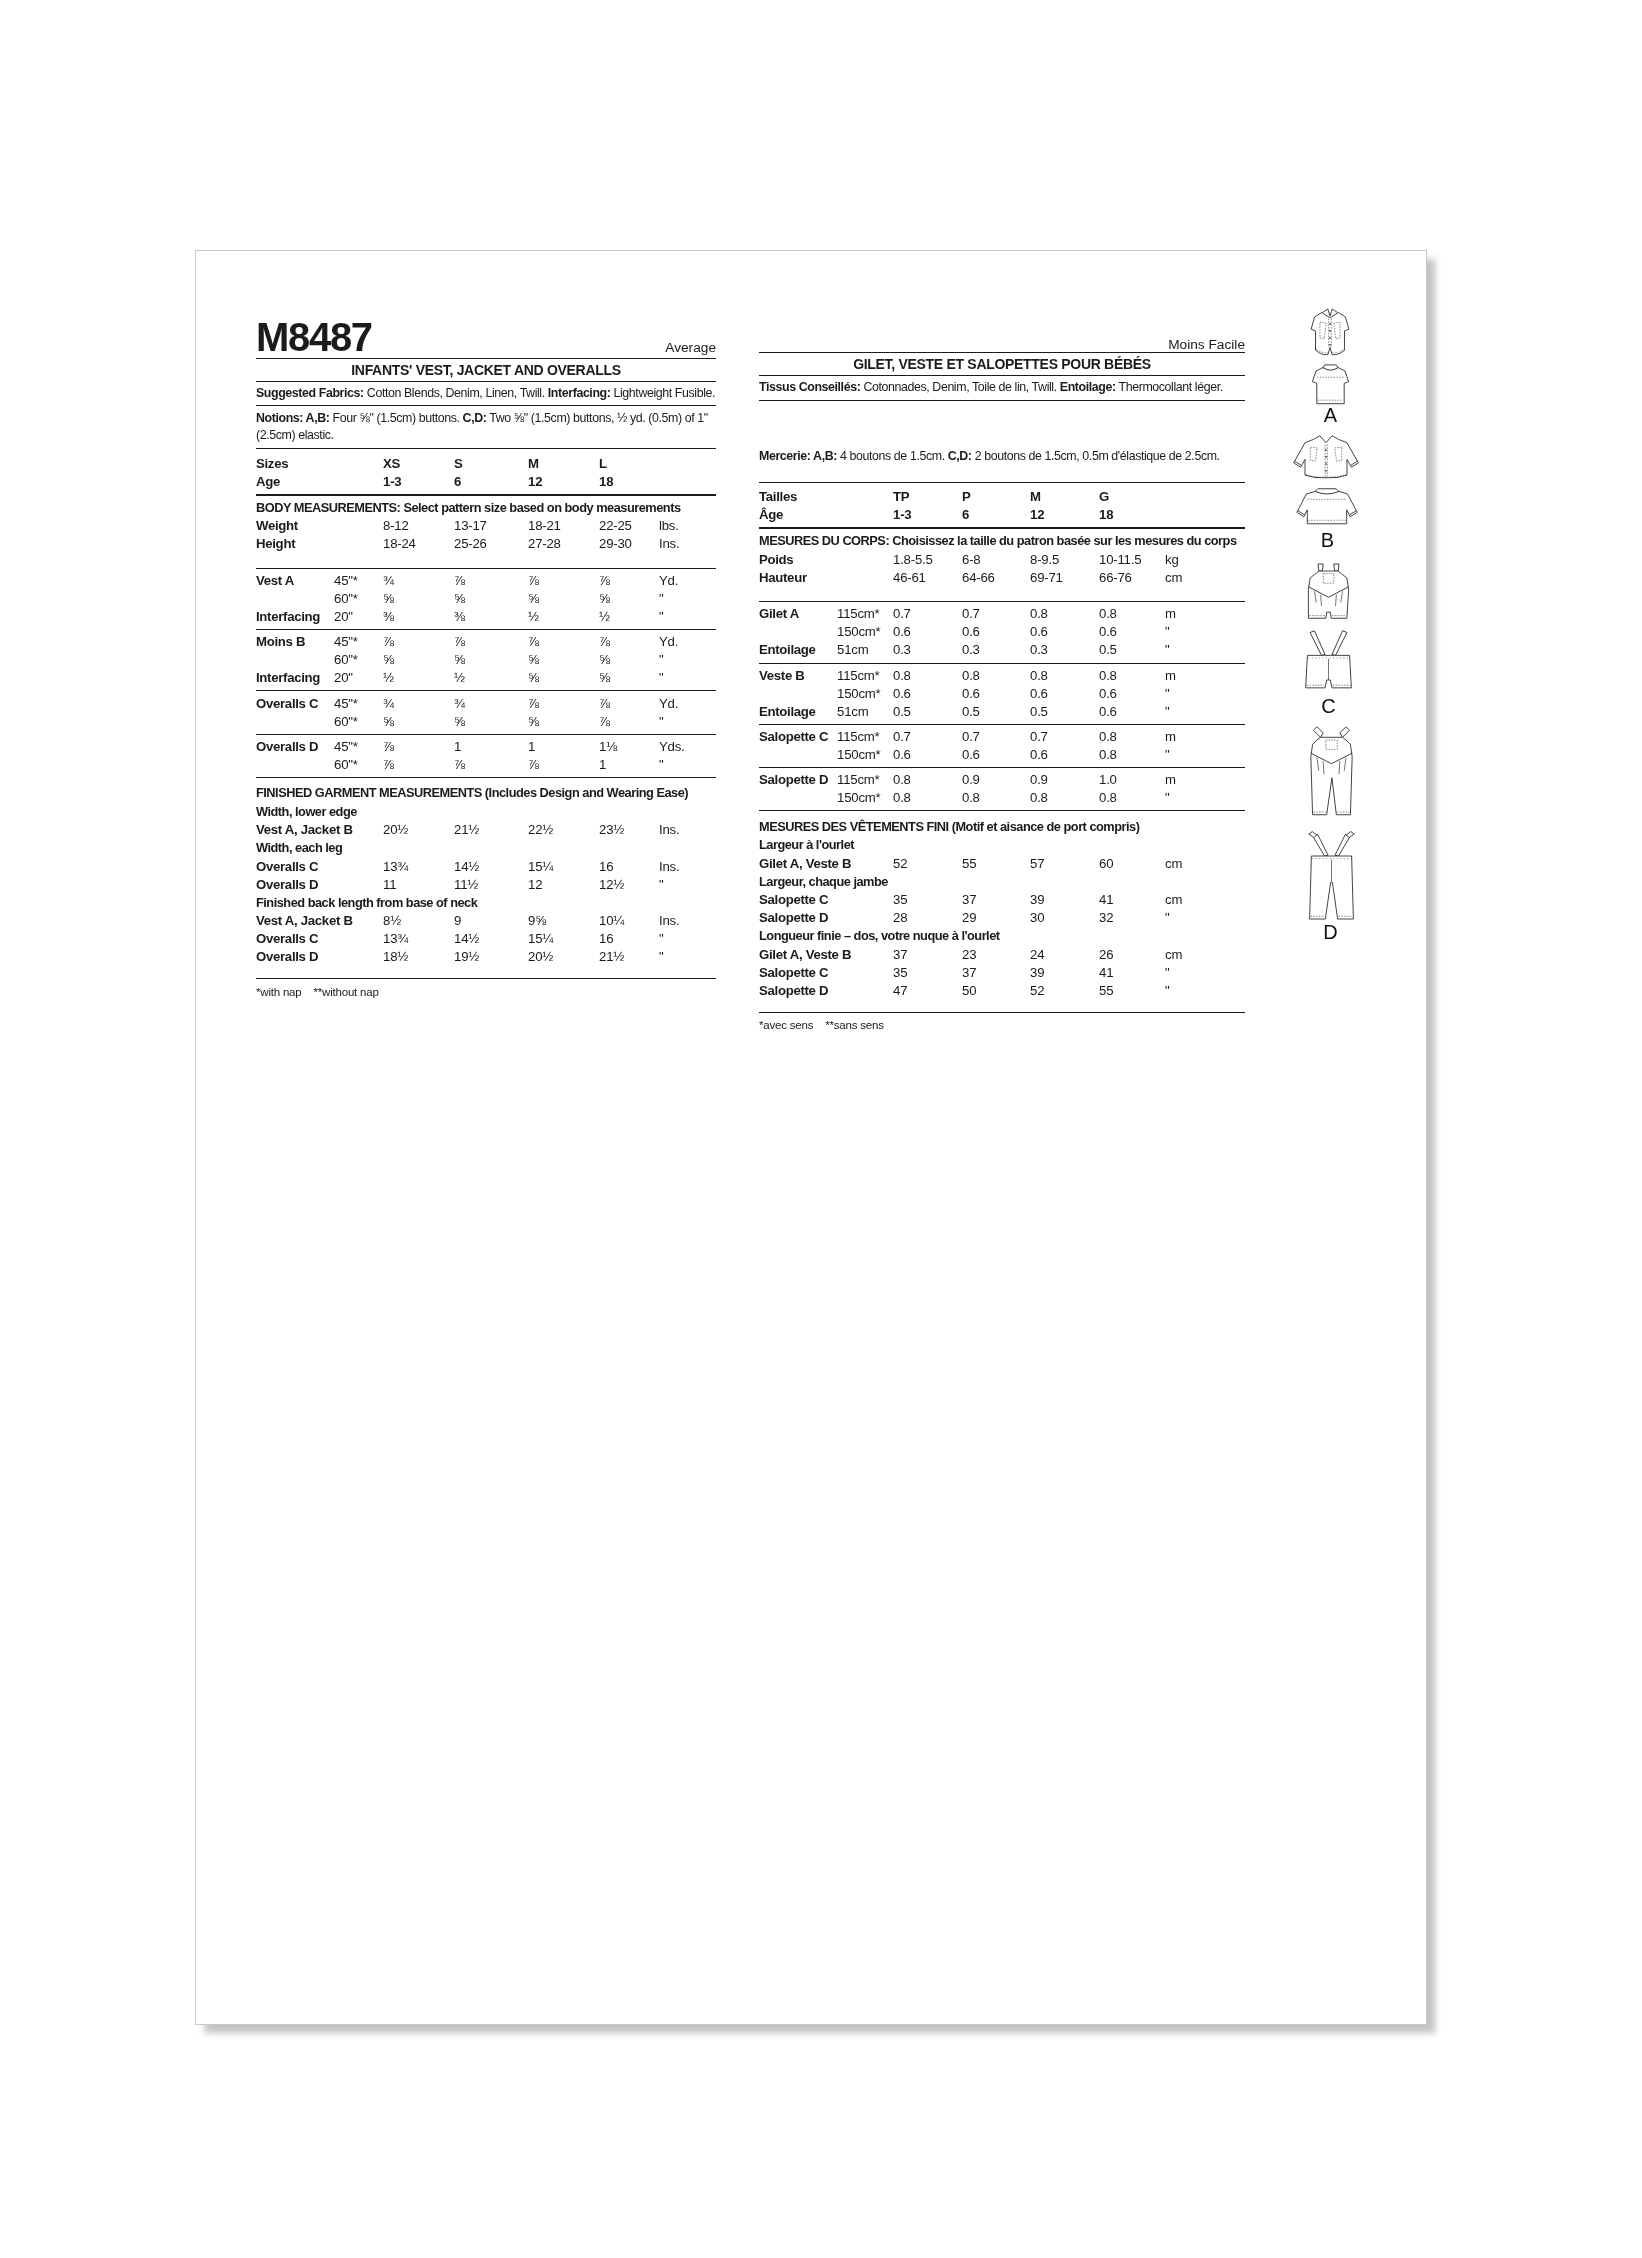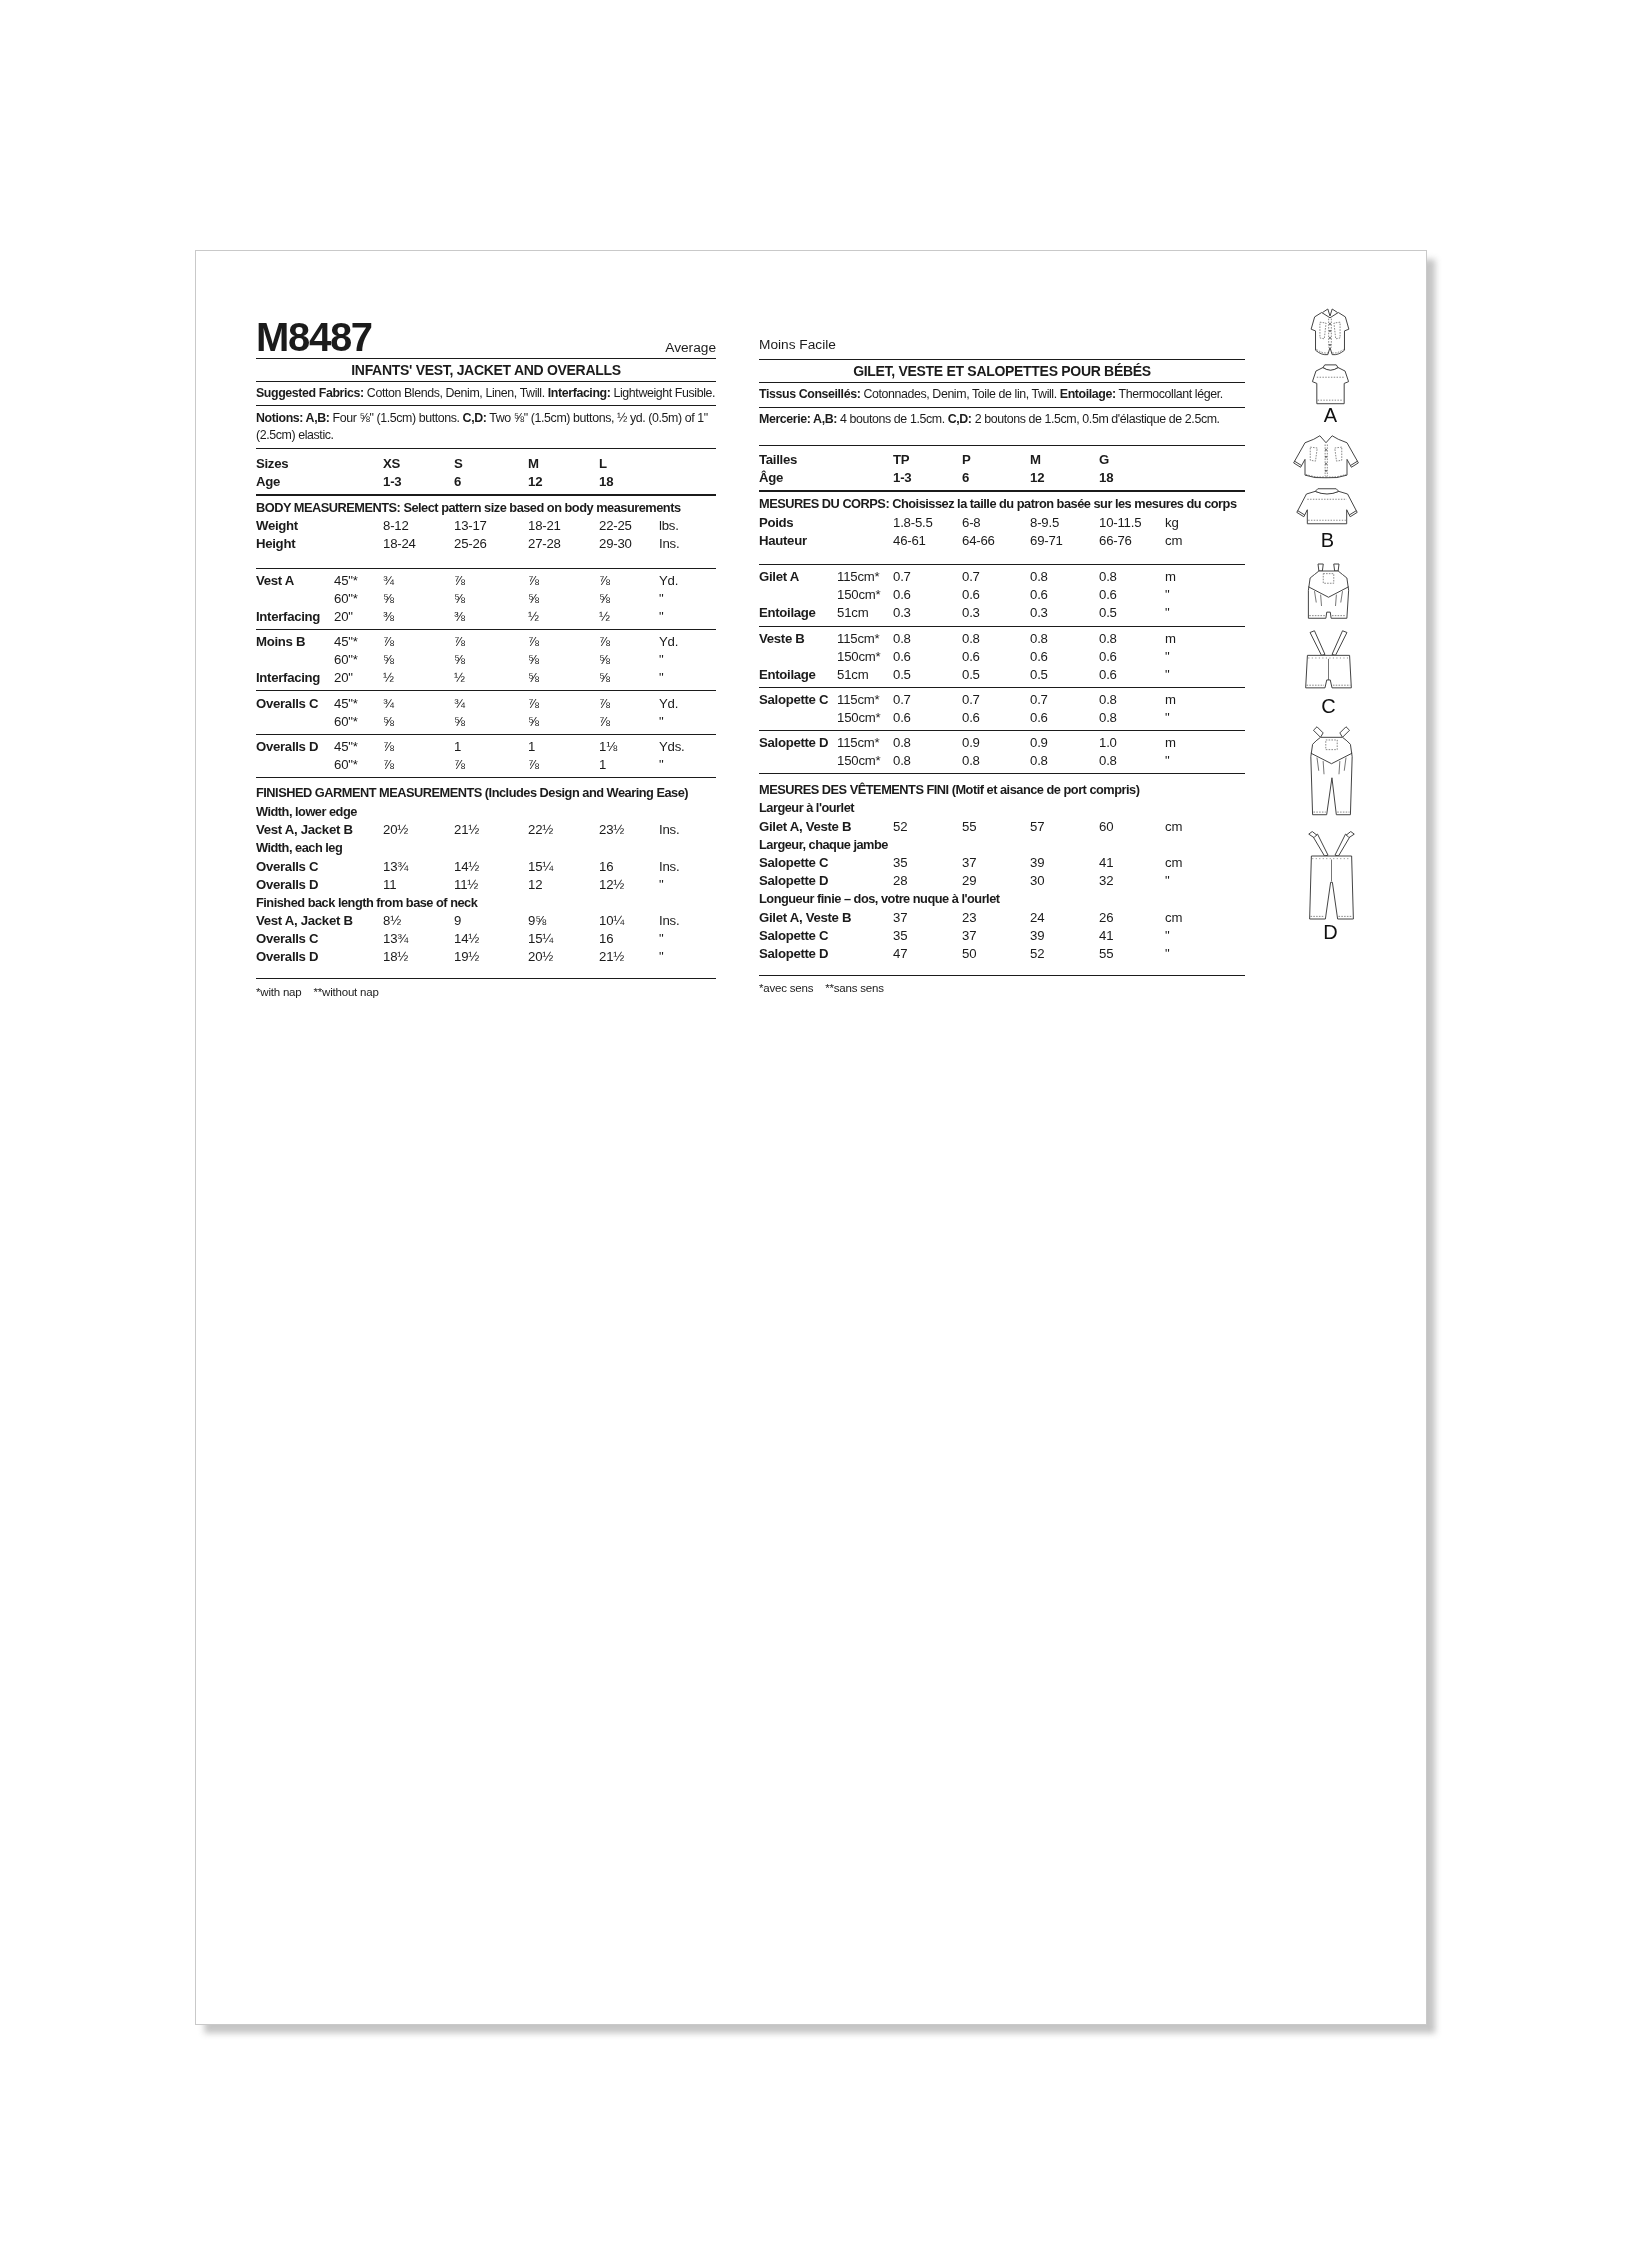--- a/index.html
+++ b/index.html
@@ -14,28 +14,28 @@
     box-shadow:8.8px 8.8px 6.2px rgba(125,125,125,.45);
   }
   
   .col{position:absolute;top:68px;}
   .col-en{left:60px;width:460px;}
   .col-fr{left:563px;width:486px;}
   .masthead{display:flex;justify-content:space-between;align-items:flex-end;
     border-bottom:1.9px solid #1b1b1b;padding-bottom:2.6px;height:36px;}
   .m-code{font-size:40px;line-height:35px;font-weight:bold;letter-spacing:-1.3px;}
   .m-diff{font-size:13.7px;line-height:15px;margin-top:48px;}
-  .masthead-fr{display:flex;align-items:flex-end;
-    border-bottom:1.9px solid #1b1b1b;padding-bottom:7px;height:33px;}
+  .masthead-fr{display:flex;justify-content:flex-end;align-items:flex-end;
+    border-bottom:1.9px solid #1b1b1b;padding-bottom:0;height:33px;}
   .bar-title{font-size:14px;font-weight:bold;letter-spacing:-0.3px;
     padding:4.4px 0 2.6px;border-bottom:1.9px solid #1b1b1b;line-height:15px;white-space:nowrap;text-align:center;}
   .infoline{font-size:12.4px;line-height:17.6px;padding:3.5px 0 2.6px;
     border-bottom:1.4px solid #1b1b1b;letter-spacing:-0.4px;}
   .infoline b{letter-spacing:-0.4px;}
-  .mercerie{padding-bottom:16px;}
+  .mercerie{padding-bottom:16px;margin-top:44px;}
   .notions{padding-bottom:3.5px;}
   .tablewrap{padding-top:5.3px;}
   
   .trow{display:grid;line-height:18px;font-size:13.2px;white-space:nowrap;letter-spacing:-0.2px;}
   .col-en .trow{grid-template-columns:78px 49px 71px 74px 71px 60px 58px;}
   .col-fr .trow{grid-template-columns:78px 56px 69px 68px 69px 66px 80px;}
   .trow .c0{font-weight:bold;letter-spacing:-0.3px;}
   .trow.boldrow .c{font-weight:bold;}
   .trow.th,.trow.tsh{display:block;font-weight:bold;font-size:12.8px;letter-spacing:-0.5px;line-height:18.5px;}
   .rule{border-bottom:1.4px solid #1b1b1b;margin:3.1px 0;height:0;}

